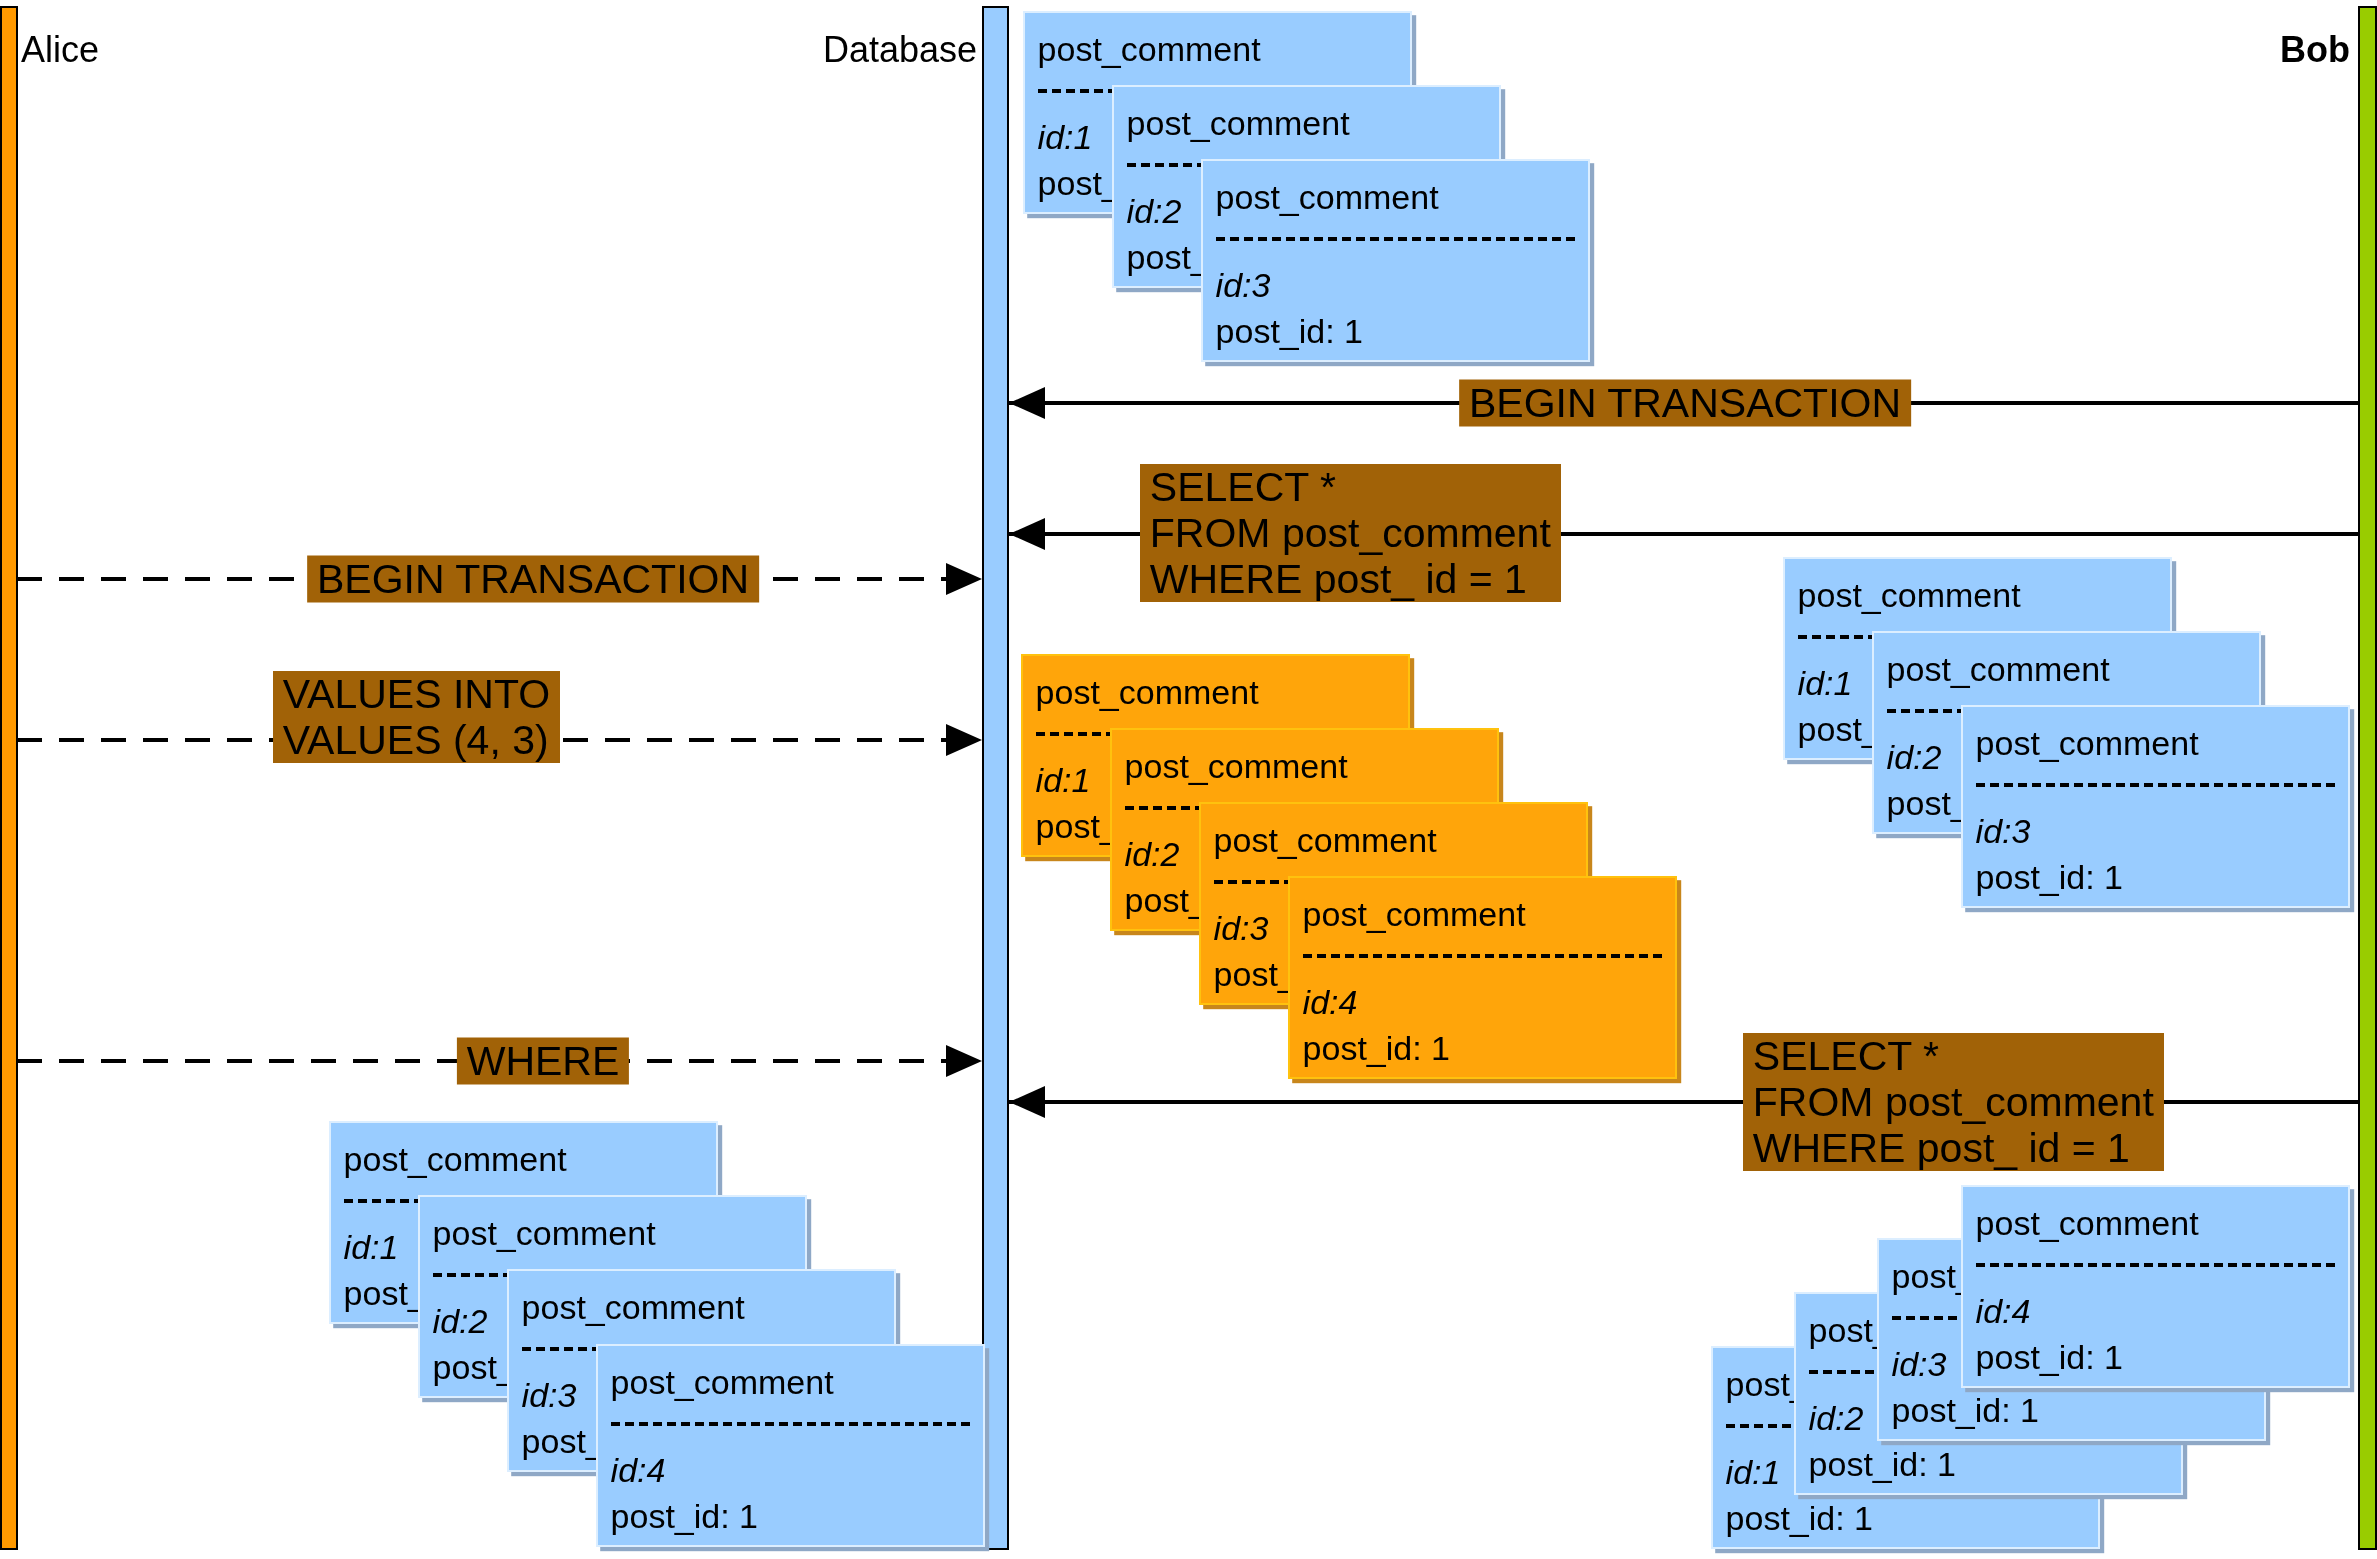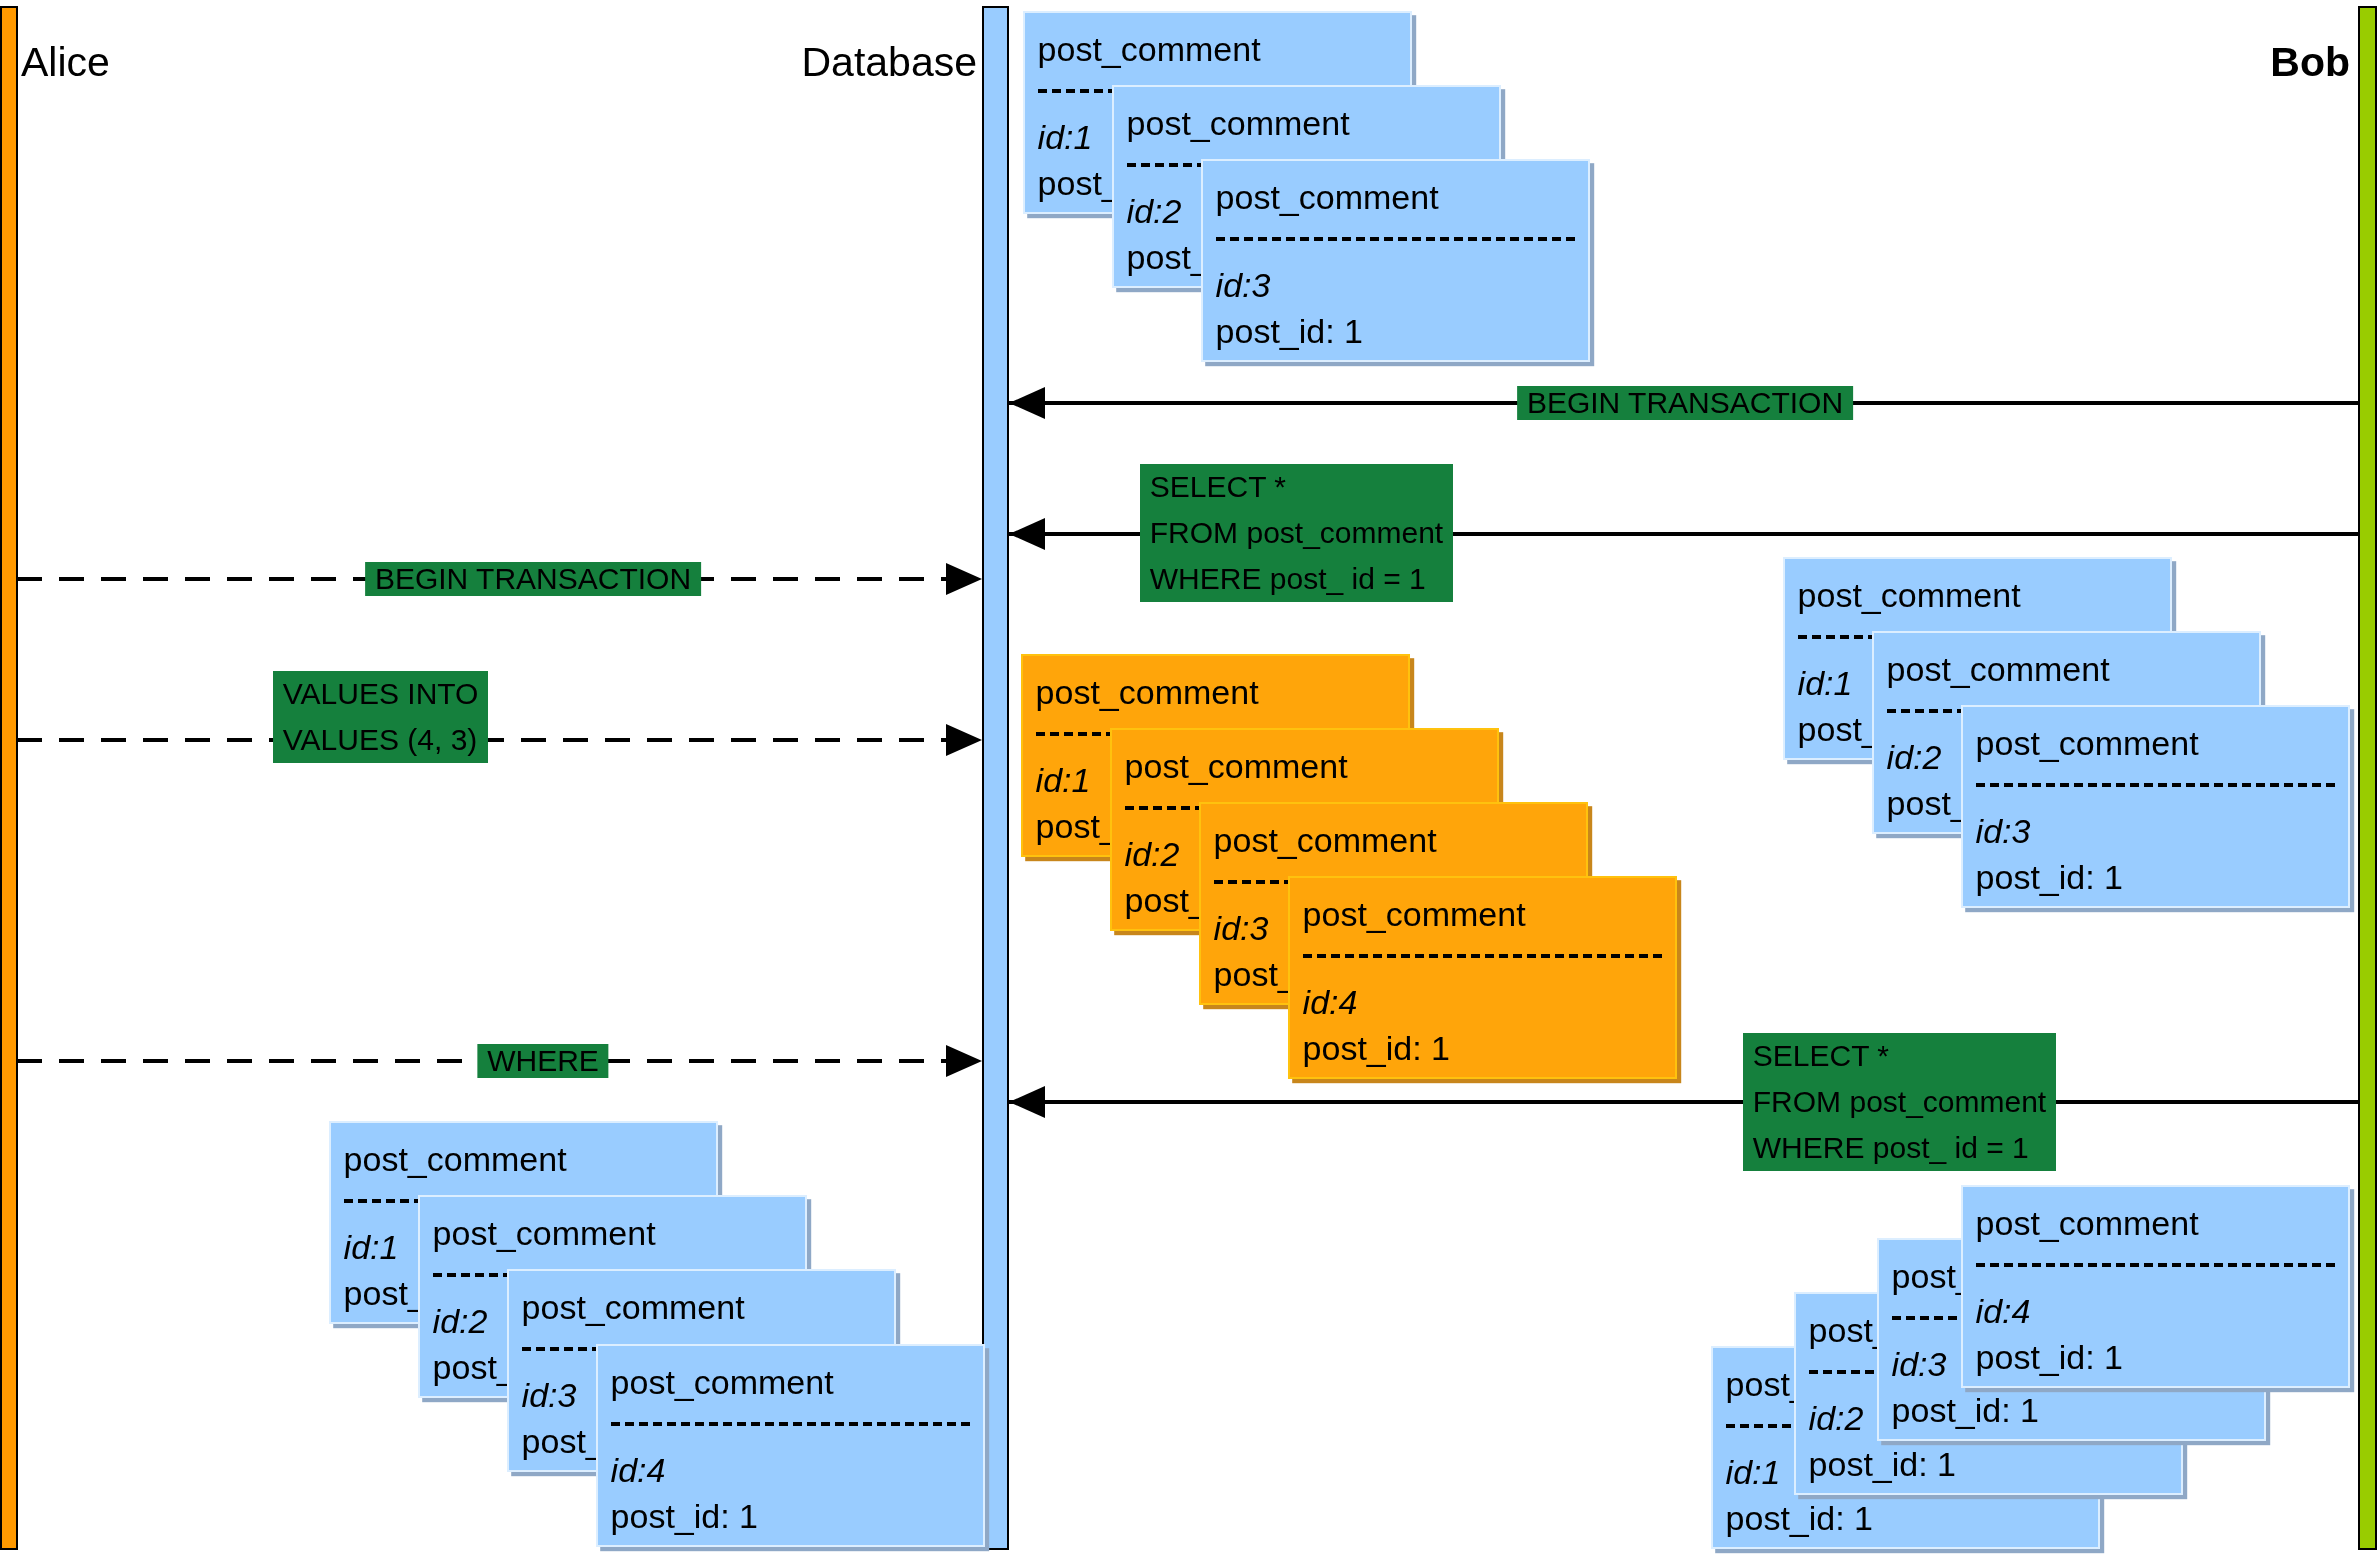--- a/index.html
+++ b/index.html
@@ -6,35 +6,35 @@
   #canvas{position:relative;width:2377px;height:1559px;background:#ffffff;overflow:hidden;
           font-family:"Liberation Sans", sans-serif;color:#000;}
 
   
   .bar{position:absolute;top:5.6px;height:1544px;border:2.8px solid #000;box-sizing:border-box;}
   .bar.alice{left:0;width:17.5px;background:#FF9900;}
   .bar.database{left:982px;width:27px;background:#99CCFF;}
   .bar.bob{left:2358px;width:19px;background:#99CC00;}
 
   
-  .actor-name{position:absolute;top:40px;font-size:41px;line-height:45px;white-space:nowrap;}
+  .actor-name{position:absolute;top:27px;font-size:36px;line-height:45px;white-space:nowrap;}
   .actor-name.alice{left:21px;}
   .actor-name.database{right:1400px;}
   .actor-name.bob{right:27px;font-weight:bold;}
 
   
   .line{position:absolute;height:4.2px;}
   .line.solid{background:#000;}
   .line.dashed{background:repeating-linear-gradient(90deg,#000 0 25px,transparent 25px 42px);}
   .head{position:absolute;width:0;height:0;border-top:16px solid transparent;border-bottom:16px solid transparent;}
   .head.left{border-right:36px solid #000;}
   .head.right{border-left:36px solid #000;}
 
   
-  .lbl{position:absolute;background:#15803d;font-size:30px;white-space:nowrap;}
+  .lbl{position:absolute;background:#a16207;font-size:41px;white-space:nowrap;}
   .lbl.center{transform:translate(-50%,-50%);padding:0 9.8px;}
   .lbl.block{line-height:46px;padding:0 9.8px;}
 
   
   .card{position:absolute;width:389px;height:203px;box-sizing:border-box;font-size:34px;}
   .card.blue{background:#99CCFF;border:2.1px solid #DCEEFF;box-shadow:4.2px 4.2px 0 #8FA8C6;}
   .card.orange{background:#FFA50A;border:2.1px solid #FFC20E;box-shadow:4.2px 4.2px 0 #C8861B;}
   .card-title{position:absolute;left:12.6px;top:17px;white-space:nowrap;}
   .card-sep{position:absolute;left:12.6px;right:10.5px;top:76px;height:4.2px;
             background:repeating-linear-gradient(90deg,#000 0 9px,transparent 9px 14px);}

